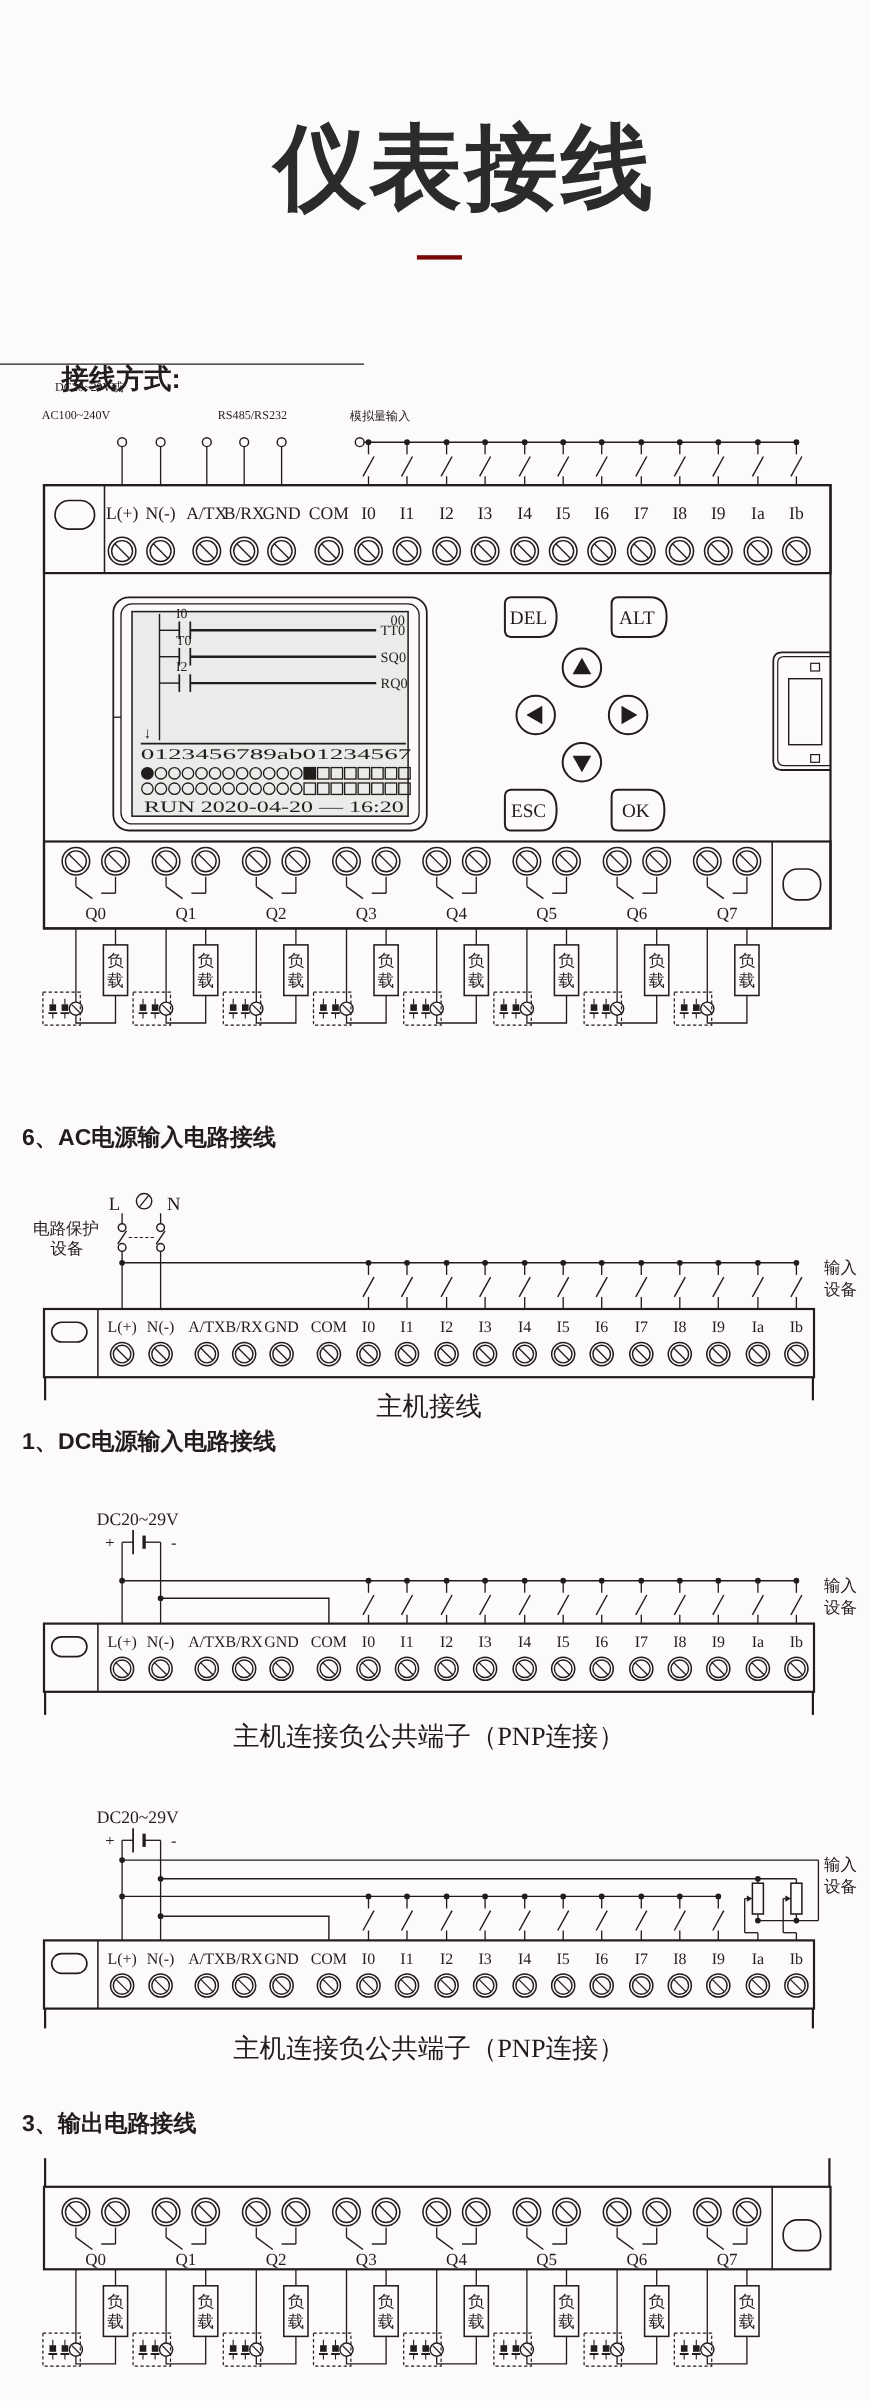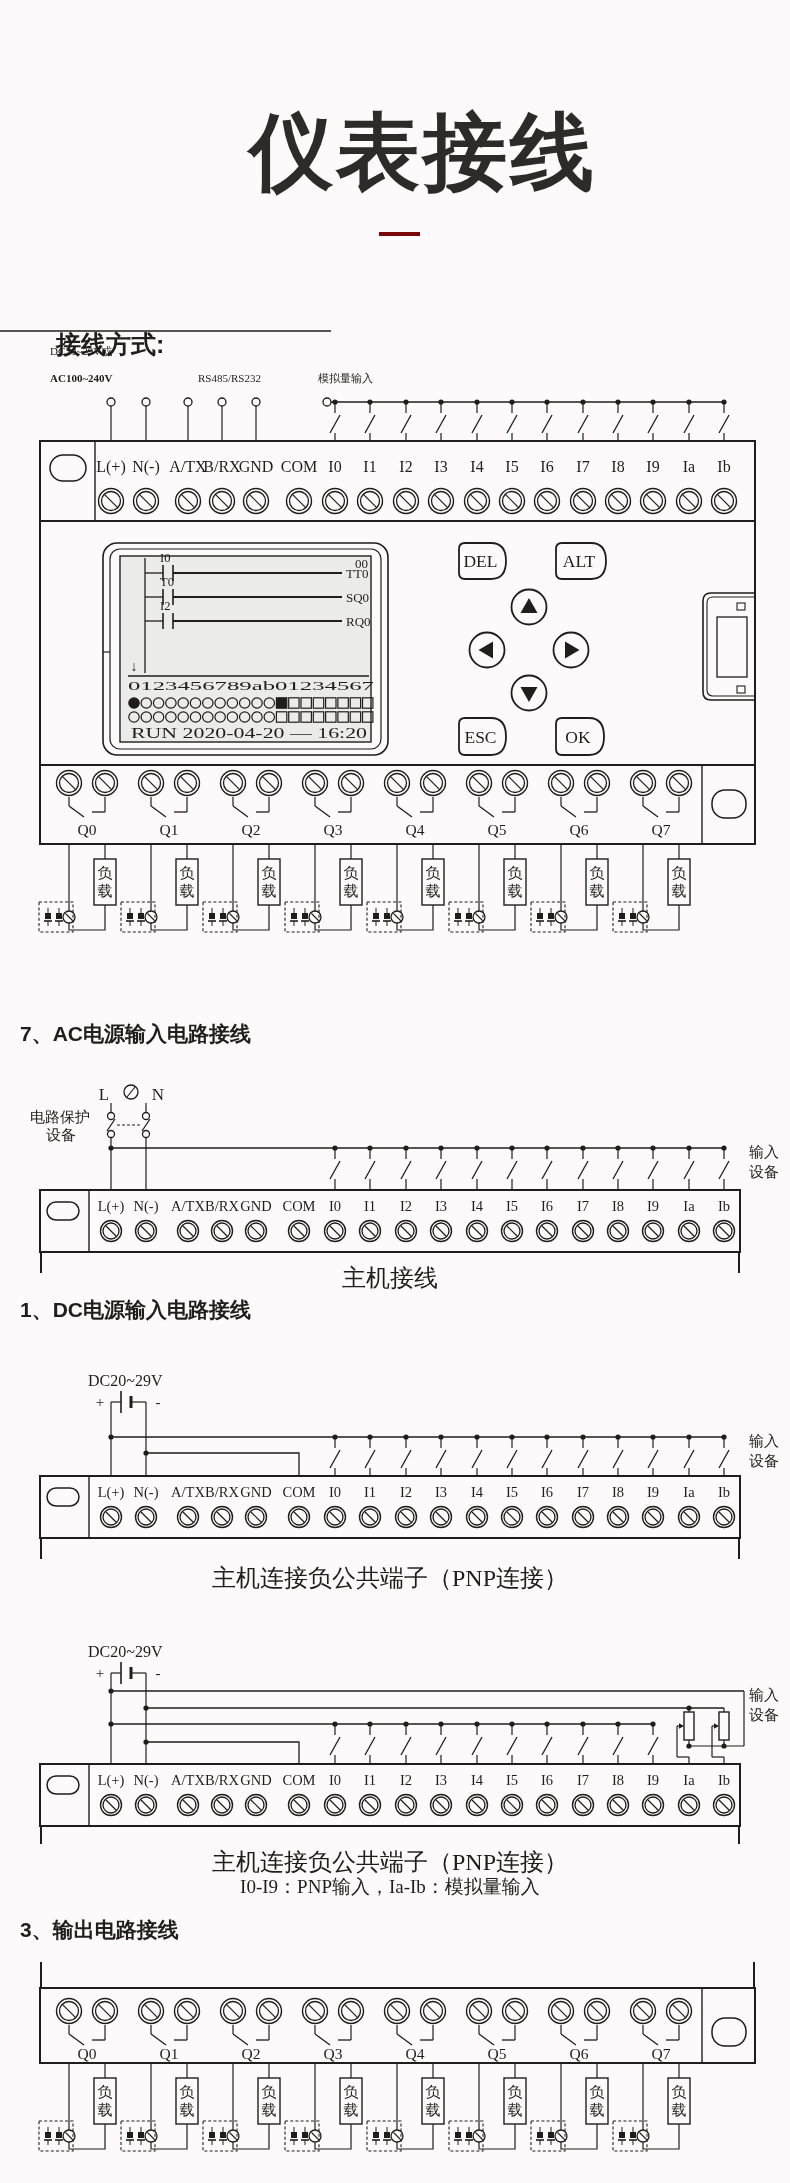--- a/index.html
+++ b/index.html
@@ -1704,26 +1704,25 @@
           <path d="M 643 2142 V 2149 H 679 V 2124" fill="none" stroke="#211d1c" stroke-width="1.2"></path>
         </g>
       </g>
     </svg>
 
   <div class="abs title">仪表接线</div>
   <div class="abs dash"></div>
   <div class="abs h-intro">接线方式:</div>
 
   <div class="abs lbl" style="left:50px;top:344px;">DC20~29V或</div>
-  <div class="abs lbl" style="left:50px;top:372px;font-weight:bold;">AC100~240V</div>
+  <div class="abs lbl" style="left:38px;top:372px;">AC100~240V</div>
   <div class="abs lbl" style="left:186px;top:372px;margin-left:12px;">RS485/RS232</div>
   <div class="abs lbl" style="left:318px;top:371px;">模拟量输入</div>
 
-  <div class="abs sec-h" style="left:20px;top:1020px;">7、AC电源输入电路接线</div>
+  <div class="abs sec-h" style="left:20px;top:1020px;">6、AC电源输入电路接线</div>
   <div class="abs cap" style="top:1262px;">主机接线</div>
 
   <div class="abs sec-h" style="left:20px;top:1296px;">1、DC电源输入电路接线</div>
   <div class="abs cap" style="top:1562px;">主机连接负公共端子（PNP连接）</div>
   <div class="abs cap" style="top:1846px;">主机连接负公共端子（PNP连接）</div>
-  <div class="abs cap-s" style="top:1874px;">I0-I9：PNP输入，Ia-Ib：模拟量输入</div>
 
   <div class="abs sec-h" style="left:20px;top:1916px;">3、输出电路接线</div>
 </div>
 
 </body></html>

